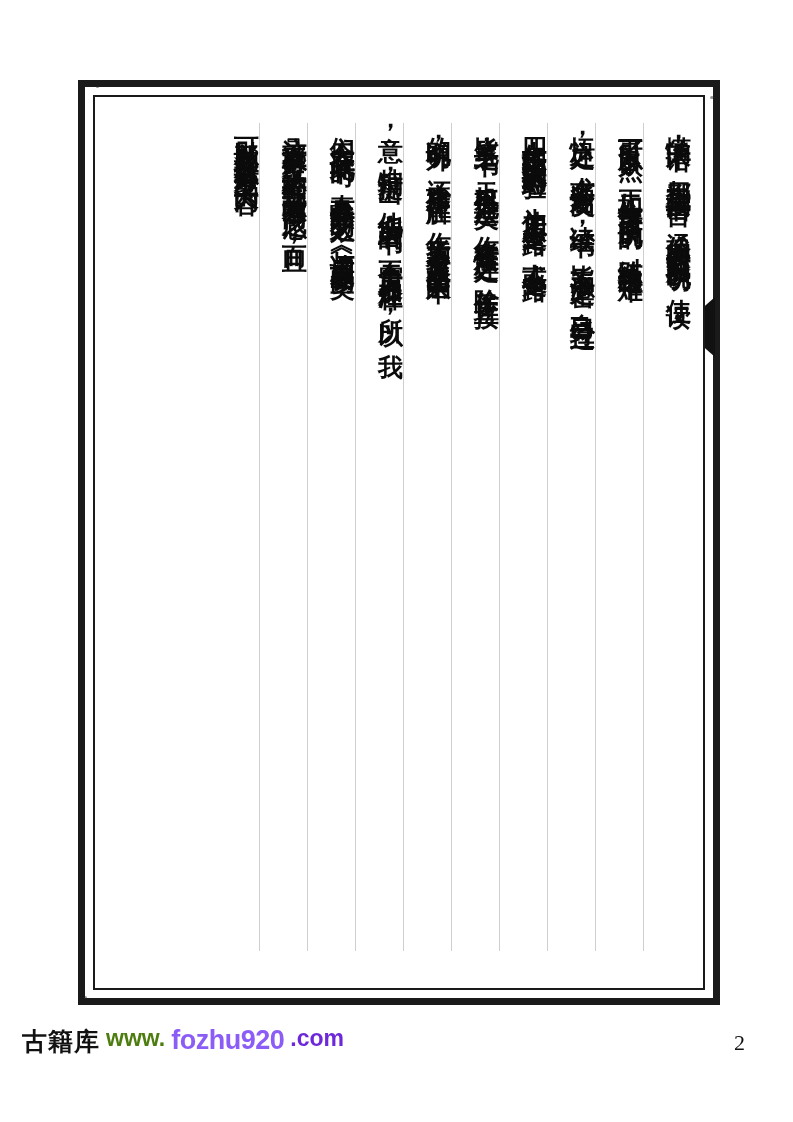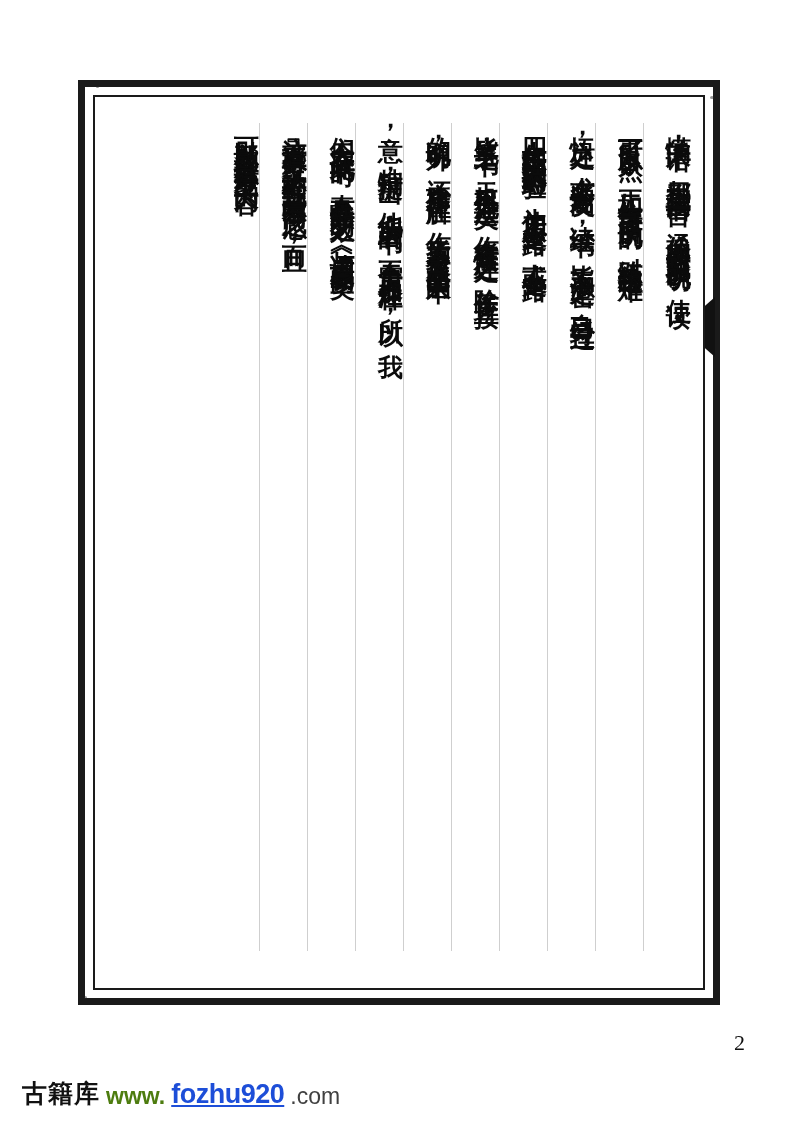--- a/index.html
+++ b/index.html
@@ -106,49 +106,48 @@
     top: 1030px;
     font-family: "Liberation Serif", serif;
     font-size: 22px;
     color: #111;
   }
 
   
   #footer-watermark {
     position: absolute;
     left: 22px;
-    top: 1077px;
+    top: 1025px;
     display: flex;
-    align-items: flex-end;
+    align-items: flex-start;
     gap: 6px;
     font-family: "Liberation Sans", sans-serif;
   }
   #footer-cn {
     font-size: 25px;
     font-weight: 700;
     color: #111;
     letter-spacing: 1px;
   }
   #footer-www {
     font-size: 23px;
     font-weight: 700;
     color: #4d7c0f;
     letter-spacing: 0px;
   }
   #footer-site {
     font-size: 27px;
     font-weight: 800;
-    color: #1d4ed8;
+    color: #8b5cf6;
     letter-spacing: -0.5px;
-    text-decoration: underline;
   }
   #footer-dotcom {
     font-size: 23px;
-    font-weight: 400;
-    color: #404040;
+    font-weight: 700;
+    color: #6d28d9;
   }
 
   
   .speck {
     position: absolute;
     background: #2a2a2a;
     border-radius: 50%;
     opacity: .5;
   }
 </style>

